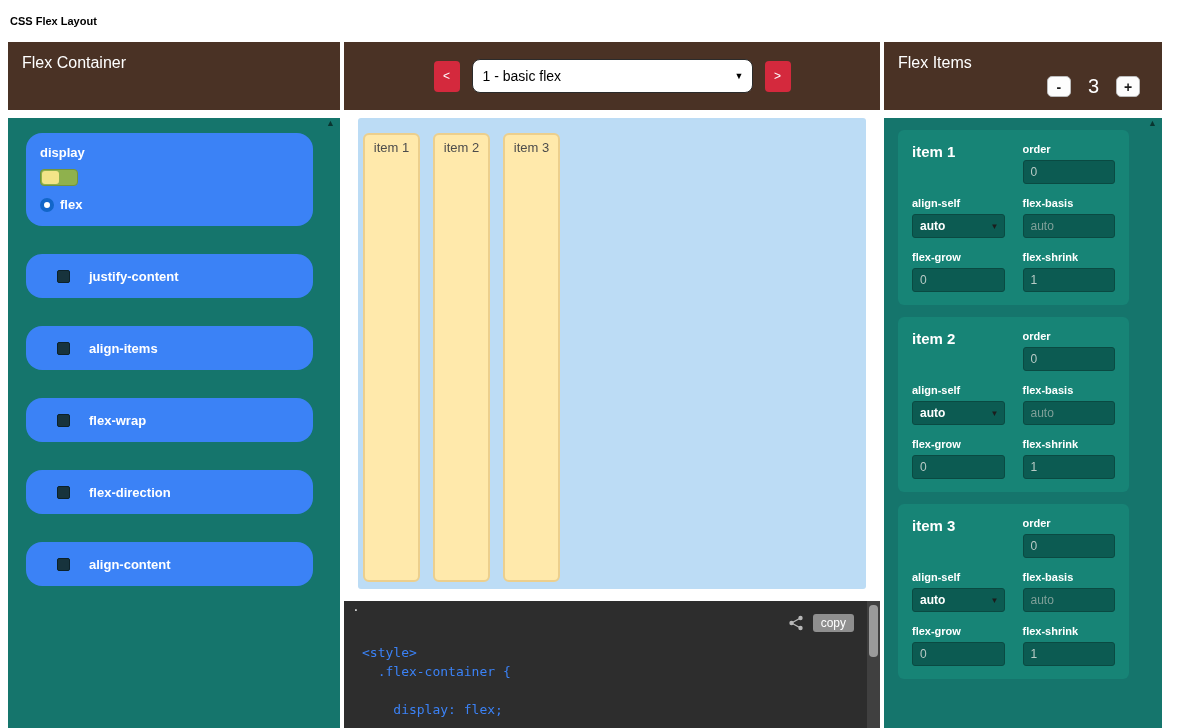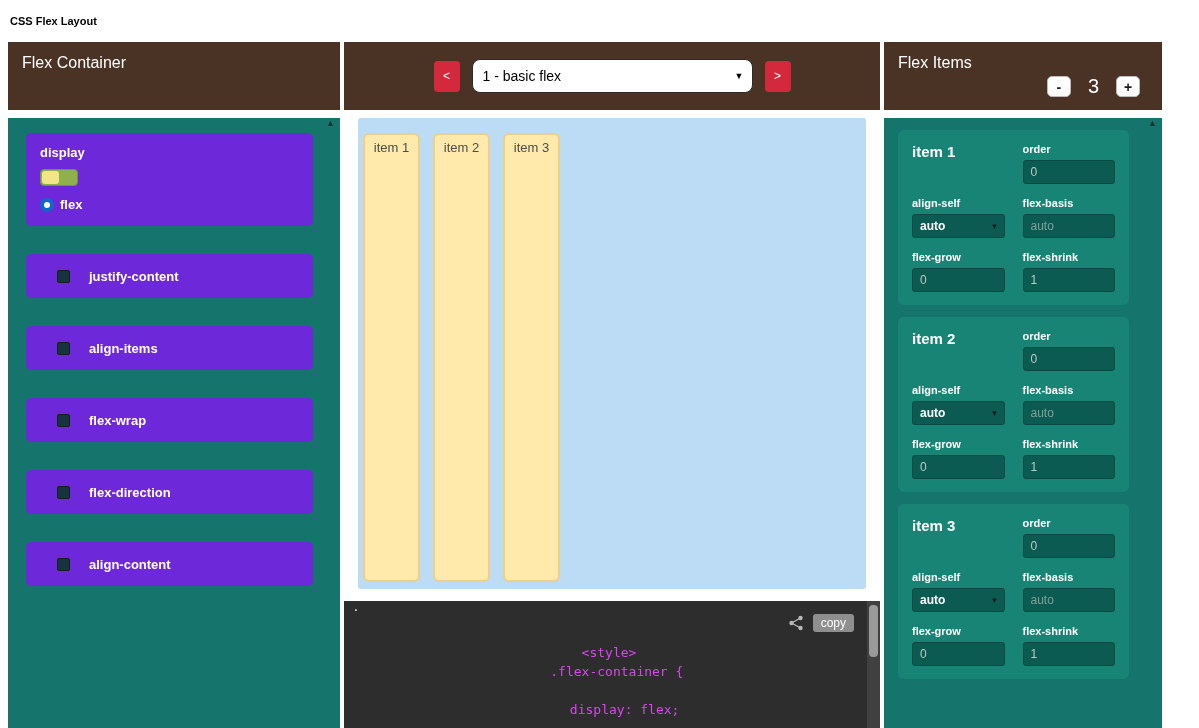--- a/index.html
+++ b/index.html
@@ -31,21 +31,21 @@
   }
   .left-body { padding:15px 27px 10px 18px; }
   .right-body { padding:12px 33px 10px 14px; }
 
   .scroll-up {
     position:absolute; top:1px; right:5px; font-size:9px; line-height:1;
     color:rgba(0,0,0,0.55); cursor:pointer;
   }
 
   
-  .card { background:#6d28d9; border-radius:5px; margin-bottom:11px; }
+  .card { background:#3b82f6; border-radius:16px; margin-bottom:11px; }
   .display-card { padding:12px 14px 14px; }
   .card-label { color:#fff; font-size:13px; font-weight:bold; }
   .toggle {
     margin-top:9px; width:38px; height:17px; background:#8fb14d;
     border:1px solid #72943a; border-radius:4px; position:relative; cursor:pointer;
   }
   .toggle-knob {
     position:absolute; left:1px; top:1px; width:17px; height:13px;
     background:#f3e488; border-radius:3px;
   }
@@ -94,21 +94,21 @@
   .code-dot { position:absolute; top:-2px; left:8px; color:#ddd; font-size:13px; font-family:"DejaVu Sans Mono", monospace; }
   .code-toolbar { position:absolute; top:13px; right:26px; display:flex; align-items:center; gap:9px; }
   .share-icon { width:16px; height:16px; cursor:pointer; display:block; }
   .copy-btn {
     background:#8f8f8f; color:#fff; border:none; border-radius:3px;
     font-size:12px; font-family:inherit; padding:2px 8px; cursor:pointer;
   }
   .code-text {
     margin:0; padding:42px 24px 10px 18px;
     font-family:"DejaVu Sans Mono", monospace; font-size:13px; line-height:19px;
-    color:#d946ef; white-space:pre;text-align:center;
+    color:#3b82f6; white-space:pre;
   }
   .code-scrollbar { position:absolute; right:0; top:0; bottom:0; width:13px; background:#404040; cursor:pointer; }
   .code-scroll-thumb { position:absolute; top:4px; left:2px; width:9px; height:52px; background:#9a9a9a; border-radius:4px; }
 
   
   .right-header { display:flex; flex-direction:column; padding:12px 14px 8px; }
   .count-controls { display:flex; align-items:center; justify-content:flex-end; gap:17px; margin-top:3px; padding-right:8px; }
   .count-btn {
     width:24px; height:21px; background:#fdfdfd; color:#1a1a1a; border:1px solid #bbb;
     border-radius:5px; font-size:14px; font-weight:bold; line-height:1;

